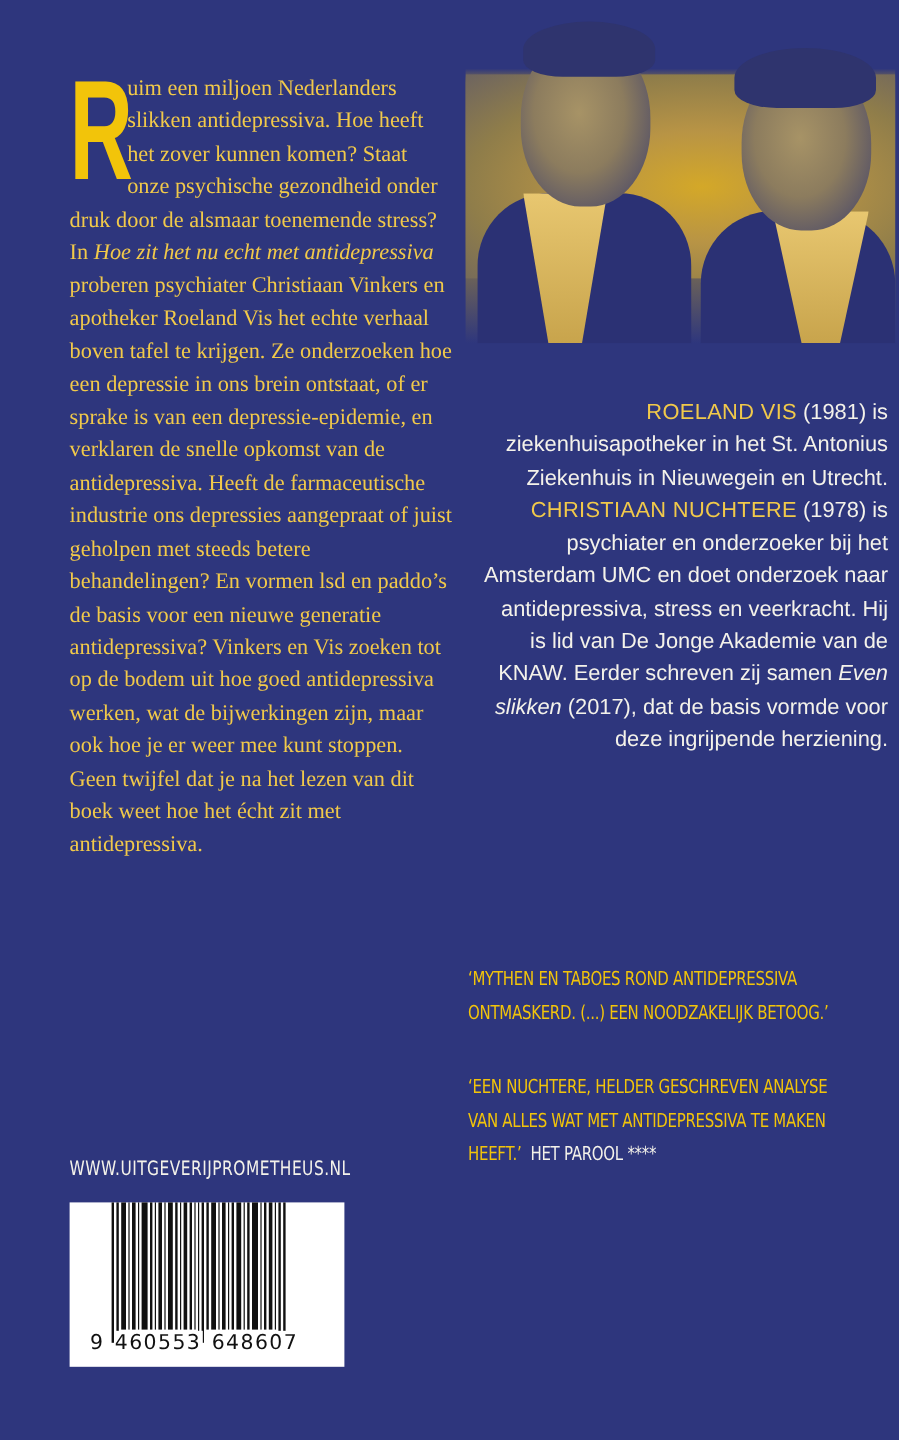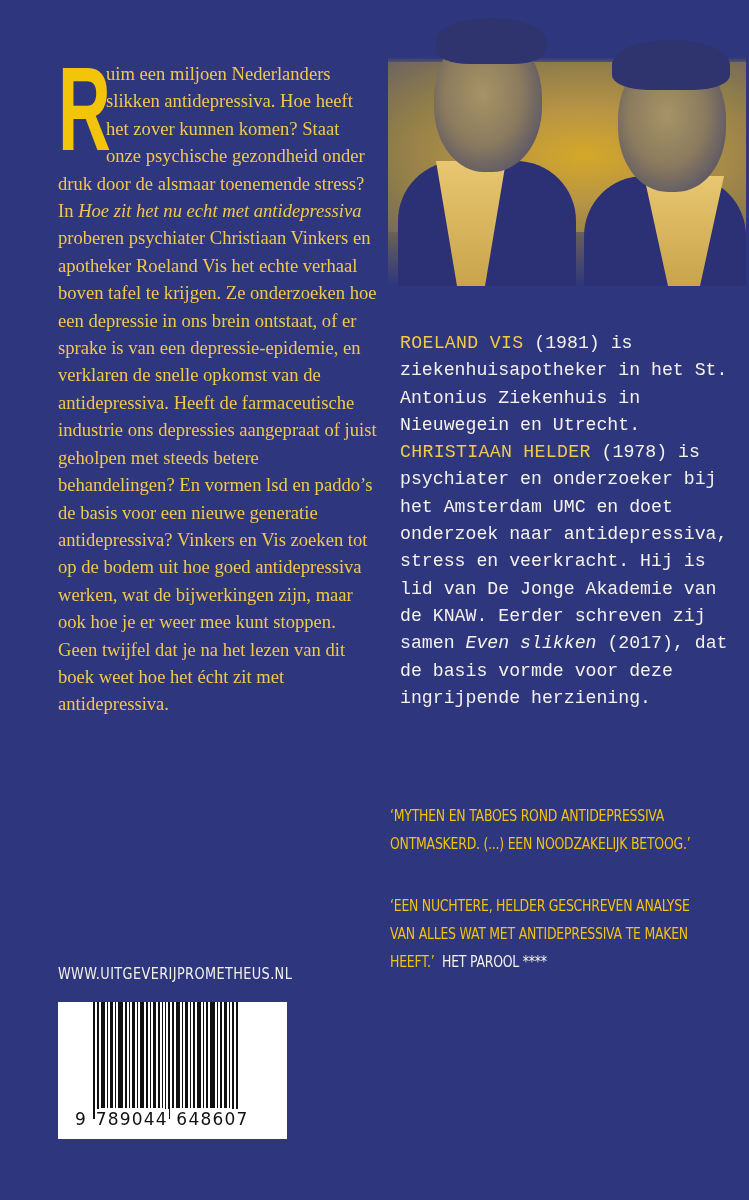--- a/index.html
+++ b/index.html
@@ -72,23 +72,24 @@
       position: absolute;
       border-radius: 50% 50% 30% 30%;
       background: #2f346e;
     }
     .bio {
       position: absolute;
       left: 400px;
       top: 330px;
       width: 340px;
       color: #f4f2ea;
-      font-family: Liberation Mono, monospace;
+      font-family: Liberation Sans, sans-serif;
       font-size: 18.2px;
       line-height: 27.3px;
+      text-align: right;
     }
     .bio .name {
       color: #f1c94a;
       letter-spacing: 0.3px;
     }
     .bio em { font-style: italic; }
     .quotes {
       position: absolute;
       left: 390px;
       top: 768px;
@@ -167,21 +168,21 @@
   <div class="person" style="left:190px;width:168px;height:286px;">
     <div class="body" style="left:6px;width:162px;height:110px;"></div>
     <div class="collar" style="left:66px;width:80px;height:110px;"></div>
     <div class="head" style="left:40px;top:52px;width:108px;height:140px;"></div>
     <div class="hair" style="left:34px;top:40px;width:118px;height:50px;"></div>
   </div>
 </div>
 
 <div class="bio">
   <span class="name">ROELAND VIS</span><span> (1981) is ziekenhuisapotheker in het St. Antonius Ziekenhuis in Nieuwegein en Utrecht.</span><br>
-  <span class="name">CHRISTIAAN HELDER</span><span> (1978) is psychiater en onderzoeker bij het Amsterdam UMC en doet onderzoek naar antidepressiva, stress en veerkracht. Hij is lid van De Jonge Akademie van de KNAW. Eerder schreven zij samen </span><em>Even slikken</em><span> (2017), dat de basis vormde voor deze ingrijpende herziening.</span>
+  <span class="name">CHRISTIAAN NUCHTERE</span><span> (1978) is psychiater en onderzoeker bij het Amsterdam UMC en doet onderzoek naar antidepressiva, stress en veerkracht. Hij is lid van De Jonge Akademie van de KNAW. Eerder schreven zij samen </span><em>Even slikken</em><span> (2017), dat de basis vormde voor deze ingrijpende herziening.</span>
 </div>
 
 <div class="quotes">
 
   <div class="q-block">
     <div class="q-line"><span class="cond y">‘MYTHEN EN TABOES ROND ANTIDEPRESSIVA</span></div>
     <div class="q-line"><span class="cond y">ONTMASKERD. (...) EEN NOODZAKELIJK BETOOG.’</span></div>
   </div>
 
   <div class="q-block">
@@ -226,16 +227,16 @@
       <span style="width:5px"></span>
       <span style="width:1px"></span>
       <span style="width:2px"></span>
     <span style="width:3px"></span>
       <span style="width:1px"></span>
     <span class="g" style="width:2px"></span>
       <span class="g" style="width:2px"></span>
   </div>
   <div class="bc-digits">
     <span>9</span>
-    <span>789044</span>
+    <span>460553</span>
     <span>648607</span>
   </div>
 </div>
 
 </body></html>

